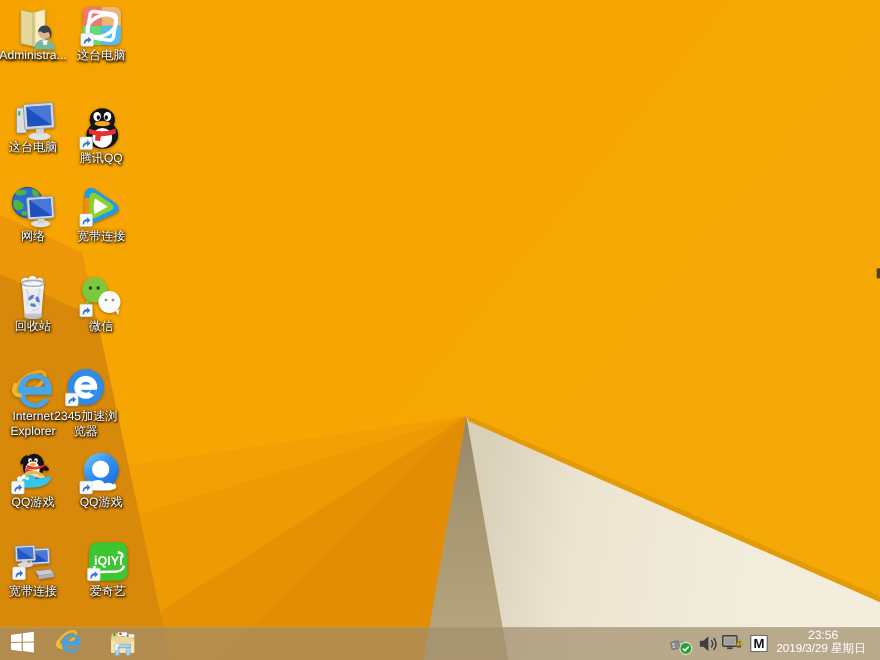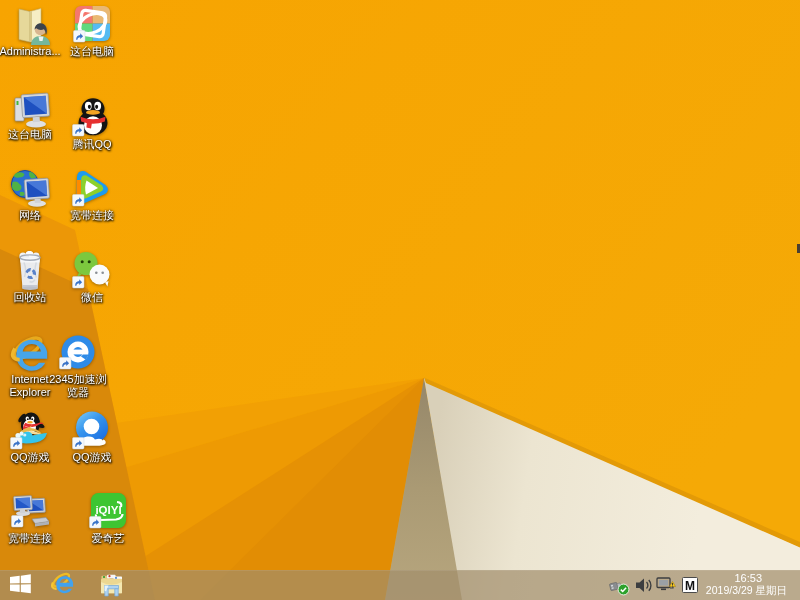--- a/index.html
+++ b/index.html
@@ -270,21 +270,21 @@
  </g>
  <ellipse cx="13" cy="21.5" rx="7" ry="2.4" fill="#d8dadd"></ellipse>
  <rect x="10" y="17" width="5" height="4" fill="#cfd2d6"></rect>
  <path d="M22,27 L36,25.5 L39,29.5 L25,31.5 Z" fill="#c8cbd0" stroke="#8f9499" stroke-width="0.7"></path>
  <path d="M25,31.5 L39,29.5 L39,32.5 L25,34.5 Z" fill="#aeb2b8"></path>
  <use href="#badge" x="1" y="22"></use>
 </svg>
 <div class="lb">宽带连接</div>
 </div>
 
-<div class="di" style="left:70px;top:492px">
+<div class="di" style="left:60px;top:492px">
 <svg width="40" height="40" viewBox="0 0 40 40">
  <rect x="3" y="1" width="35" height="35" rx="7.5" fill="#3ec532"></rect>
  <path d="M8,22.5 q-1,5.5 5,5.5 l15,-0.5 q6.5,-1 6.5,-5.5" fill="none" stroke="#fff" stroke-width="2.2"></path>
  <path d="M33,15 q1.5,-4.5 -4,-5" fill="none" stroke="#fff" stroke-width="2.2"></path>
  <text x="20.5" y="22" font-size="11.5" font-weight="bold" fill="#fff" text-anchor="middle" font-family="Liberation Sans,sans-serif">iQIYI</text>
  <use href="#badge" x="1" y="23"></use>
 </svg>
 <div class="lb">爱奇艺</div>
 </div>
 
@@ -343,15 +343,15 @@
  <path d="M15,7 l2,0 l0,4 l-3,0" stroke="#3c3e40" stroke-width="1.2" fill="none"></path>
  <polygon points="13.5,9.5 19.5,9.5 16.5,4.5" fill="#f8c820" stroke="#a8860a" stroke-width="0.6"></polygon>
  <rect x="16.1" y="6" width="0.9" height="2.2" fill="#333"></rect>
  <rect x="16.1" y="8.6" width="0.9" height="0.9" fill="#333"></rect>
 </svg>
 <svg class="tbi" style="left:682px;top:577px" width="16" height="16" viewBox="0 0 16 16">
  <rect x="0.5" y="0.5" width="15" height="15" rx="1" fill="#fff" stroke="#4a4a4a" stroke-width="1"></rect>
  <text x="8" y="12.5" font-size="12" font-weight="bold" fill="#111" text-anchor="middle" font-family="Liberation Sans,sans-serif">M</text>
 </svg>
 <div id="clock">
-    <div class="t">16:53</div>
+    <div class="t">23:56</div>
     <div>2019/3/29 星期日</div>
   </div>
 
 </body></html>

